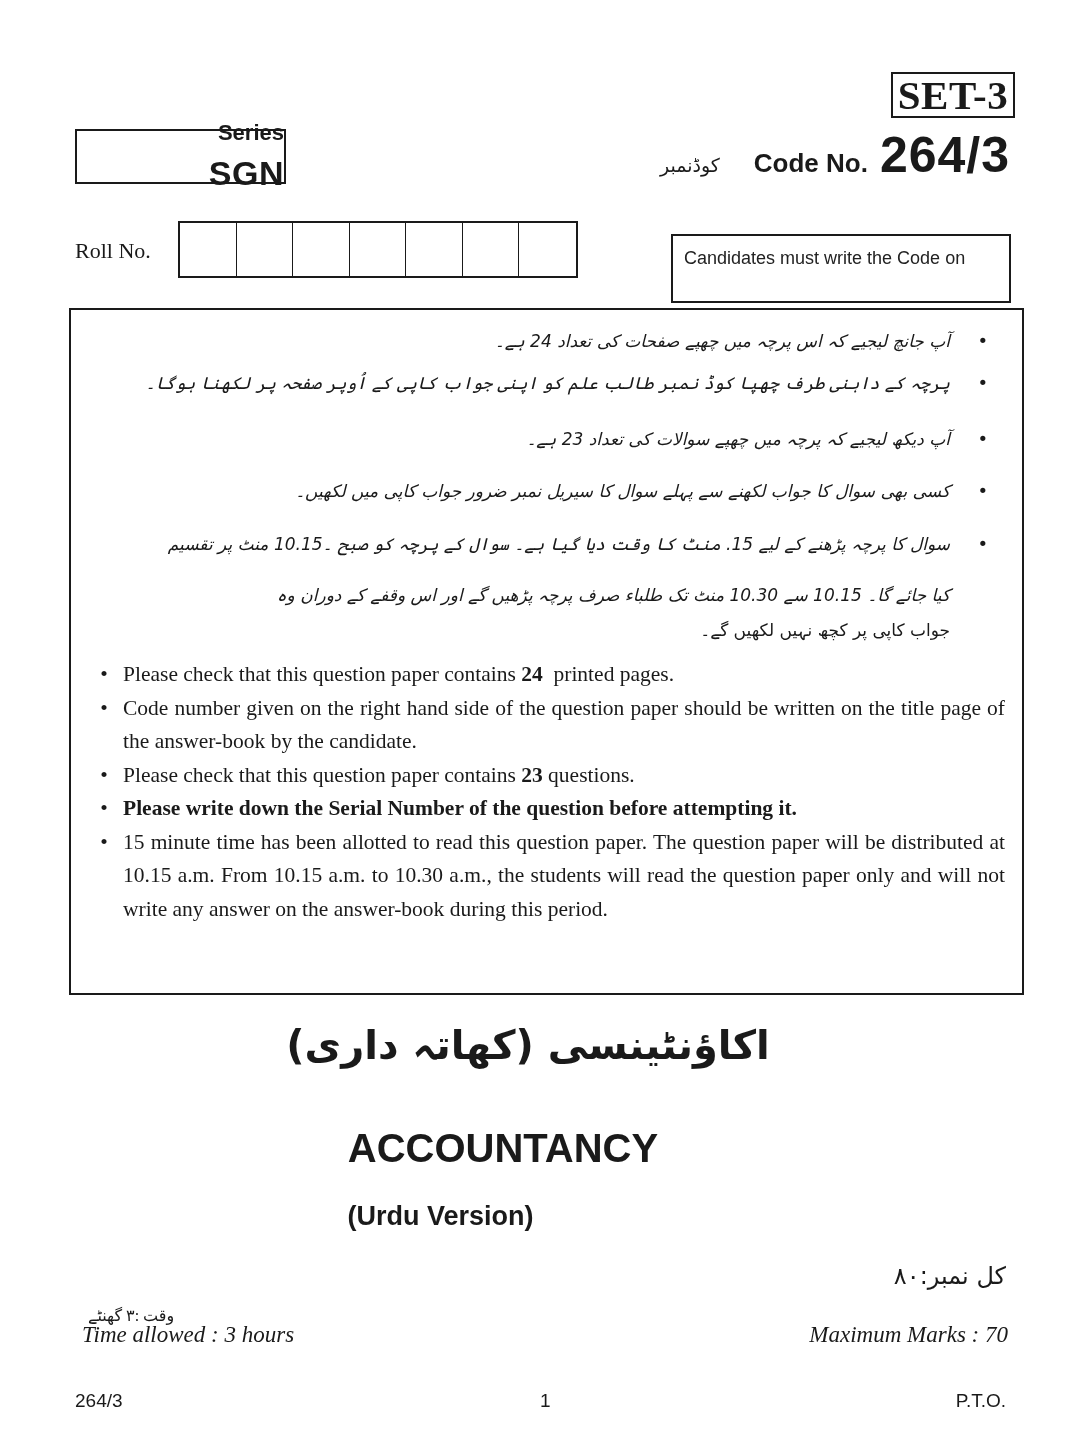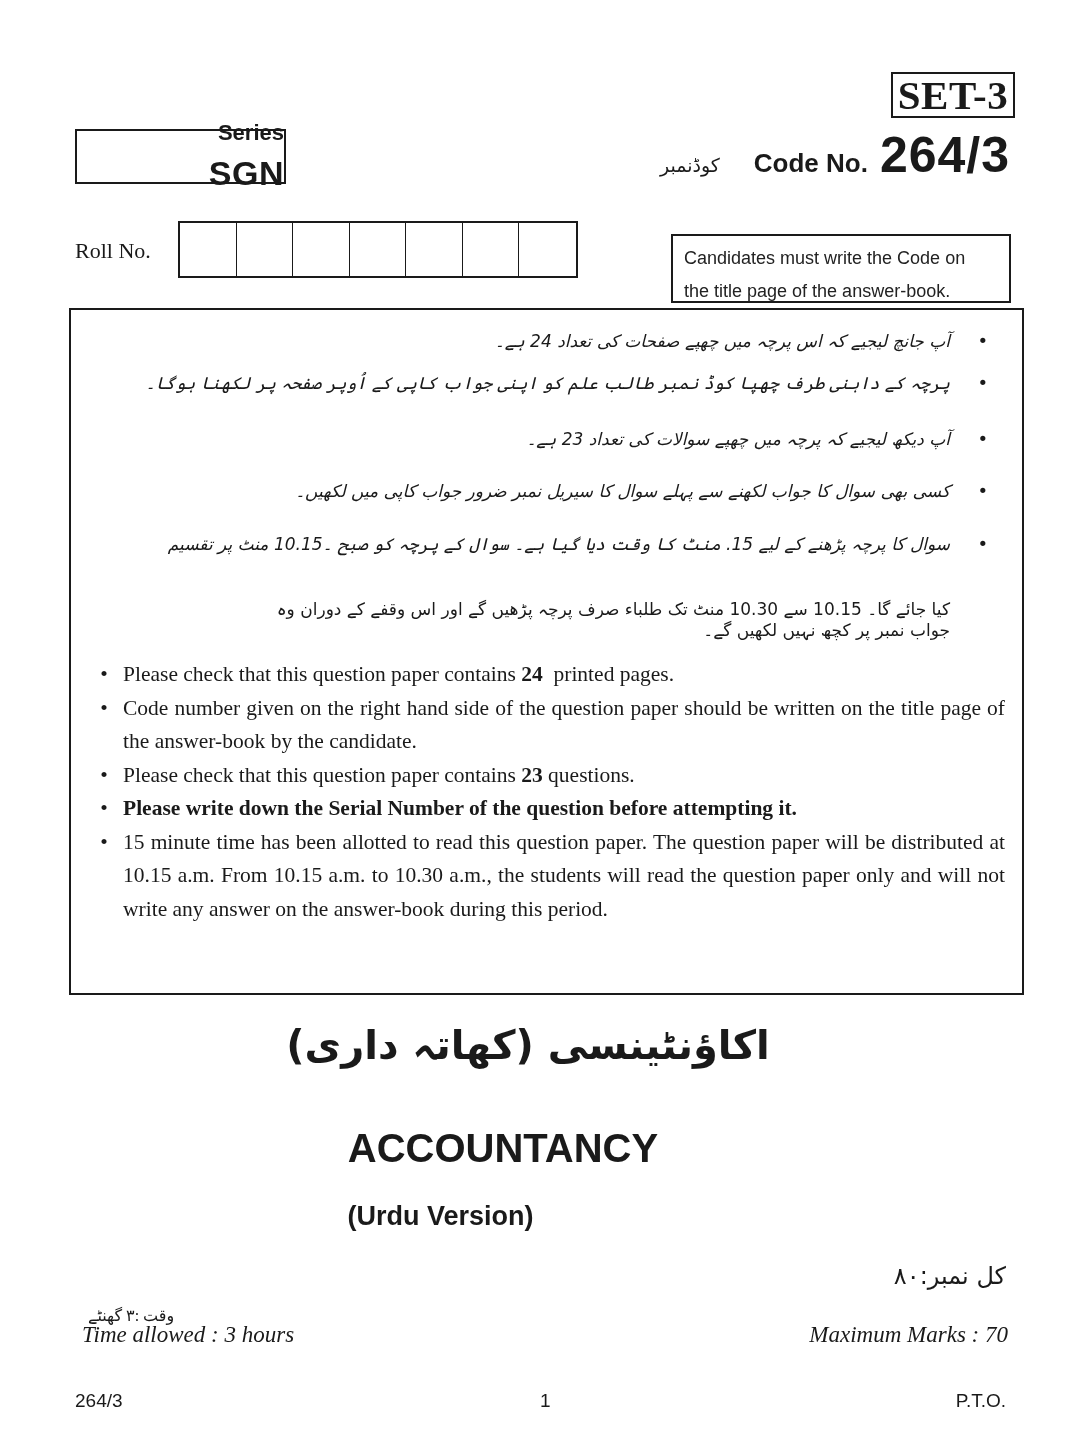--- a/index.html
+++ b/index.html
@@ -117,21 +117,20 @@
 </div>
 
 <div id="code-line" class="abs">
   <span id="code-urdu">کوڈنمبر</span>
   <span id="code-label">Code No.</span>
   <span id="code-value">264/3</span>
 </div>
 
 <div id="cand-box" class="abs">
   <div>Candidates must write the Code on</div>
-  <div>the title page of the answer-book.</div>
 </div>
 
 <div id="roll-label" class="abs">Roll No.</div>
 <div id="roll-boxes" class="abs">
   <div class="cell"></div>
   <div class="cell"></div>
   <div class="cell"></div>
   <div class="cell"></div>
   <div class="cell"></div>
   <div class="cell"></div>
@@ -152,22 +151,22 @@
     <span class="txt">آپ دیکھ لیجیے کہ پرچہ میں چھپے سوالات کی تعداد  23  ہے۔</span>
   </div>
   <div class="urdu-row" style="top:170px;">
     <span class="bul">•</span>
     <span class="txt">کسی بھی سوال کا جواب لکھنے سے پہلے سوال کا سیریل نمبر ضرور جواب کاپی میں لکھیں۔</span>
   </div>
   <div class="urdu-row" style="top:223px;">
     <span class="bul">•</span>
     <span class="txt">سوال کا پرچہ پڑھنے کے لیے  15.  منٹ کا وقت دیا گیا ہے۔ سوال کے پرچہ کو صبح ۔10.15 منٹ پر تقسیم</span>
   </div>
-  <div class="urdu-cont" style="top:289px;">کیا جائے گا۔ 10.15 سے 10.30 منٹ تک طلباء صرف پرچہ پڑھیں گے اور اس وقفے کے دوران وہ</div>
-  <div class="urdu-cont" style="top:310px;">جواب نمبر پر کچھ نہیں لکھیں گے۔</div>
+  <div class="urdu-cont" style="top:275px;font-style:italic;">کیا جائے گا۔ 10.15 سے 10.30 منٹ تک طلباء صرف پرچہ پڑھیں گے اور اس وقفے کے دوران وہ</div>
+  <div class="urdu-cont" style="top:310px;">جواب کاپی پر کچھ نہیں لکھیں گے۔</div>
 
   <div class="en-list">
     <div class="en-item">
       <span class="bul">•</span>
       <span class="txt"><span>Please check that this question paper contains </span><b>24</b><span style="white-space:pre">  printed pages.</span></span>
     </div>
     <div class="en-item">
       <span class="bul">•</span>
       <span class="txt">Code number given on the right hand side of the question paper should be written on the title page of the answer-book by the candidate.</span>
     </div>

